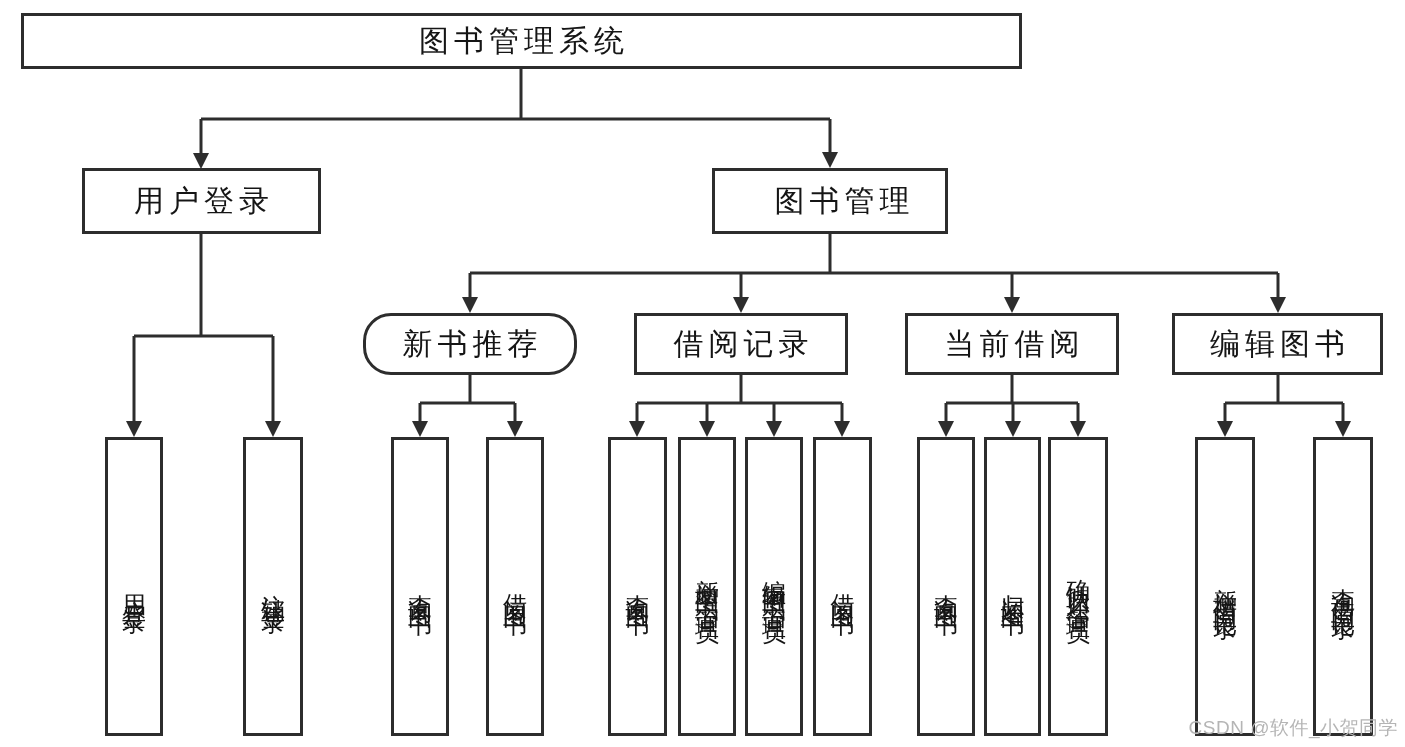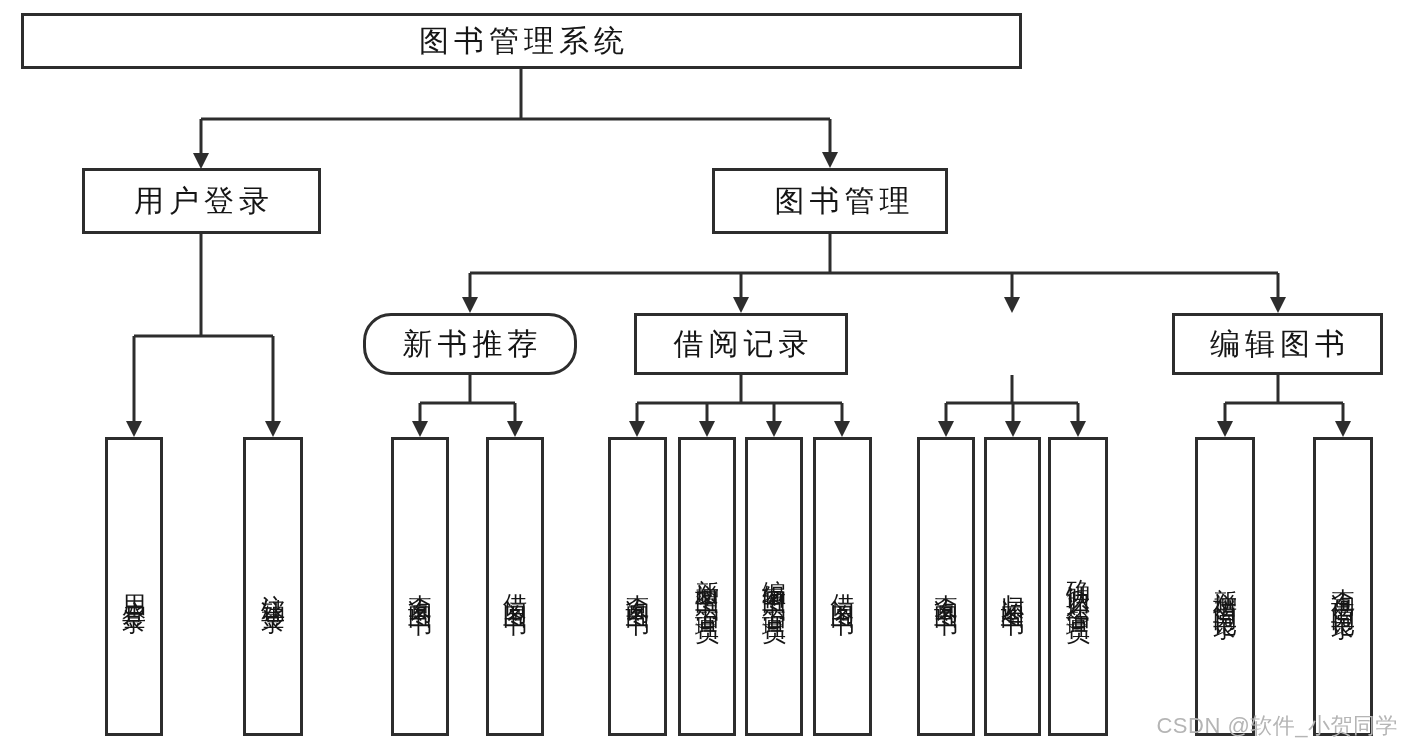--- a/index.html
+++ b/index.html
@@ -43,21 +43,21 @@
     writing-mode: vertical-rl;
     text-orientation: mixed;
     font-size: 24px;
     letter-spacing: 6px;
     line-height: 1;
   }
   .watermark {
     position: absolute;
     right: 7px;
     bottom: 6px;
-    font-size: 22px;
+    font-size: 19px;
     letter-spacing: 0.5px;
     color: #b5b5b5;
     white-space: nowrap;
     z-index: 5;
   }
 </style>
 </head>
 <body>
 
 <div class="canvas">
@@ -128,20 +128,21 @@
     </g>
   </svg>
 
   <div class="node h-node" style="left:21px; top:13px; width:1001px; height:56px;">图书管理系统</div>
 
   <div class="node h-node" style="left:82px; top:168px; width:239px; height:66px;">用户登录</div>
   <div class="node h-node" style="left:712px; top:168px; width:236px; height:66px;padding-left:24px;">图书管理</div>
 
   <div class="node h-node" style="left:363px; top:313px; width:214px; height:62px;border-radius:28px;">新书推荐</div>
   <div class="node h-node" style="left:634px; top:313px; width:214px; height:62px;">借阅记录</div>
+  <div class="node h-node" style="left:905px; top:313px; width:214px; height:62px;">当前借阅</div>
   <div class="node h-node" style="left:1172px; top:313px; width:211px; height:62px;">编辑图书</div>
 
   <div class="node v-node" style="left:105px; top:437px; width:58px; height:299px;">用户登录</div>
   <div class="node v-node" style="left:243px; top:437px; width:60px; height:299px;">注销登录</div>
 
   <div class="node v-node" style="left:391px; top:437px; width:58px; height:299px;">查询图书</div>
   <div class="node v-node" style="left:486px; top:437px; width:58px; height:299px;">借阅图书</div>
 
   <div class="node v-node" style="left:608px; top:437px; width:59px; height:299px;">查询图书</div>
   <div class="node v-node" style="left:678px; top:437px; width:58px; height:299px;">新增图书（管理员）</div>

